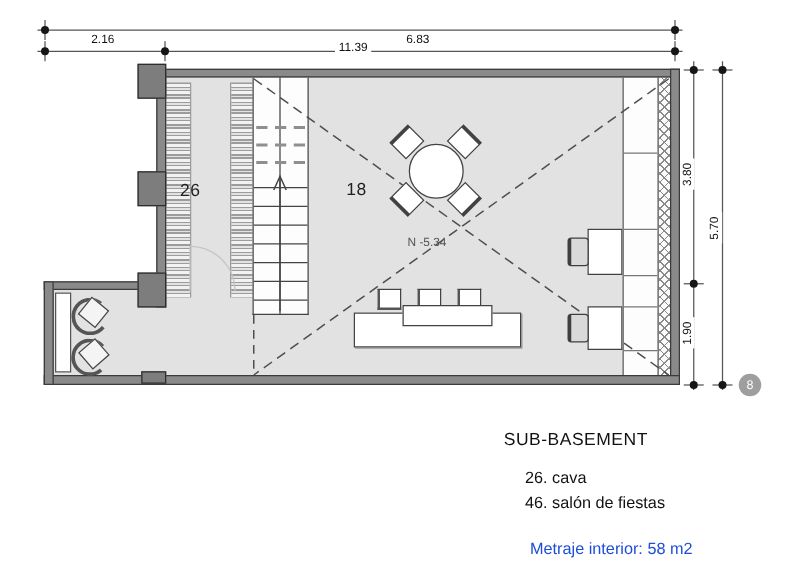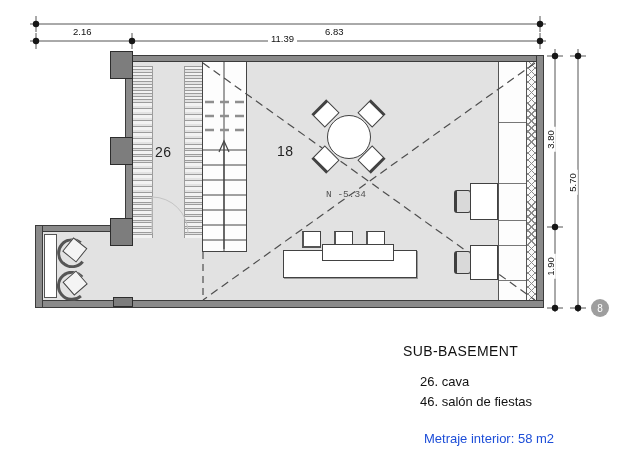--- a/index.html
+++ b/index.html
@@ -45,21 +45,21 @@
   .arm-back{position:absolute;left:1px;top:3px;width:24px;height:24px;border:3px solid #555;
             border-right-color:transparent;border-radius:50%;}
   .arm-seat{position:absolute;left:10px;top:6px;width:18px;height:18px;background:#f4f4f4;
             border:1px solid #444;transform:rotate(45deg);box-sizing:border-box;}
   #annex-window{position:absolute;left:44px;top:234px;width:13px;height:64px;background:#fff;
                 border:1px solid #555;box-sizing:border-box;}
   
   .room-label{position:absolute;font-size:14px;color:#1f1f1f;letter-spacing:0.5px;}
   .dim-label{position:absolute;font-size:9.5px;color:#111;background:#fff;padding:0 3px;line-height:11px;}
   .dim-v{transform:rotate(-90deg);transform-origin:center;}
-  #level-label{position:absolute;left:326px;top:189px;font-size:9.5px;color:#555;font-family:Liberation Mono, monospace;}
+  #level-label{position:absolute;left:326px;top:189px;font-size:9.5px;color:#555;}
   #sheet-marker{position:absolute;left:591px;top:299px;width:18px;height:18px;border-radius:50%;
                 background:#9e9e9e;color:#fff;font-size:10px;font-weight:500;display:flex;
                 align-items:center;justify-content:center;}
   #floor-title{position:absolute;left:403px;top:343px;font-size:14px;color:#111;letter-spacing:0.4px;}
   .legend-line{position:absolute;left:420px;font-size:13px;color:#111;text-align:right;}
   #area-note{position:absolute;left:424px;top:431px;font-size:13px;color:#1d4ed8;}
   svg{position:absolute;left:0;top:0;pointer-events:none;}
 </style>
 </head>
 <body>
@@ -173,21 +173,21 @@
   <div class="desk-chair" style="left:454px;top:251px;"></div>
   <div class="armchair" style="left:56px;top:235px;transform:rotate(-6deg);">
     <div class="arm-back"></div>
     <div class="arm-seat"></div>
   </div>
   <div class="armchair" style="left:56px;top:268px;transform:rotate(4deg);">
     <div class="arm-back"></div>
     <div class="arm-seat"></div>
   </div>
 
-  <div class="room-label" style="left:155px;top:144px;text-align:center;">26</div>
+  <div class="room-label" style="left:144px;top:144px;text-align:center;">26</div>
   <div class="room-label" style="left:277px;top:143px;">18</div>
   <div id="level-label">N -5.34</div>
 
   <div class="dim-label" style="left:268px;top:9px;margin-top:24px;">11.39</div>
   <div class="dim-label" style="left:70px;top:26px;text-align:center;">2.16</div>
   <div class="dim-label" style="left:322px;top:26px;">6.83</div>
   <div class="dim-label dim-v" style="left:538px;top:134px;">3.80</div>
   <div class="dim-label dim-v" style="left:538px;top:261px;">1.90</div>
   <div class="dim-label dim-v" style="left:560px;top:177px;">5.70</div>
 

